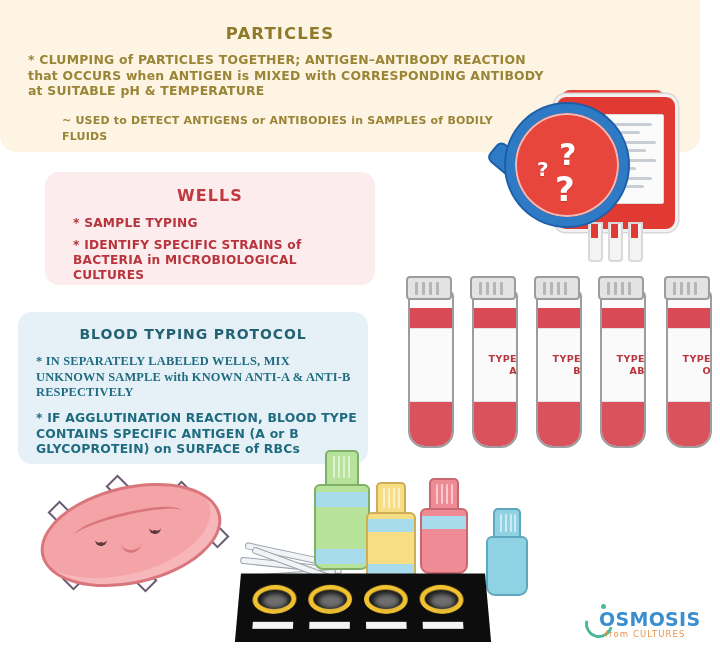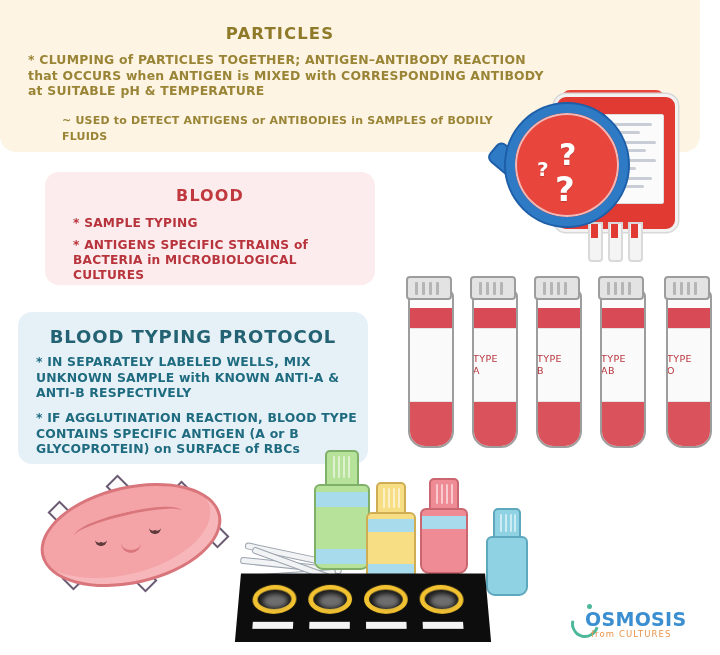--- a/index.html
+++ b/index.html
@@ -22,24 +22,24 @@
   #uses-title{position:absolute;left:0;top:14px;width:330px;text-align:center;
               color:#c0393f;font-weight:bold;font-size:16px;letter-spacing:1.1px;}
   .uses-item{position:absolute;left:28px;color:#b8343c;font-weight:bold;
              font-size:12.2px;line-height:15px;letter-spacing:.25px;width:290px;}
   #uses-i1{top:44px;}
   #uses-i2{top:66px;}
 
   
   #proto-panel{left:18px;top:312px;width:350px;height:152px;background:#e6f1f7;}
   #proto-title{position:absolute;left:0;top:14px;width:350px;text-align:center;
-               color:#236272;font-weight:bold;font-size:18px;letter-spacing:.9px;}
+               color:#236272;font-weight:bold;font-size:14px;letter-spacing:.9px;}
   .proto-item{position:absolute;left:18px;color:#1f6b80;font-weight:bold;
               font-size:12.4px;line-height:15.5px;letter-spacing:.2px;width:322px;}
-  #proto-i1{top:42px;}
+  #proto-i1{top:42px;font-family:Liberation Serif, serif;}
   #proto-i2{top:98px;}
 
   
   #bag-wrap{position:absolute;left:492px;top:86px;width:200px;height:180px;}
   #bag-body{position:absolute;left:62px;top:8px;width:118px;height:132px;
             background:#e03a33;border:3px solid #f2f2f2;border-radius:12px;
             box-shadow:0 0 0 1.5px #d8d8d8;}
   #bag-top{position:absolute;left:70px;top:4px;width:102px;height:18px;
            background:#e8443c;border-radius:8px 8px 2px 2px;}
   #bag-label{position:absolute;left:112px;top:28px;width:58px;height:88px;
@@ -65,22 +65,22 @@
   
   #tubes{position:absolute;left:404px;top:276px;width:312px;height:170px;}
   .tube{position:absolute;top:14px;width:42px;height:154px;background:#fbfbfb;
         border:2px solid #9d9d9d;border-radius:6px 6px 17px 17px;overflow:hidden;}
   .tube-cap{position:absolute;top:0;width:46px;height:24px;background:#e3e3e3;
             border:2px solid #9d9d9d;border-radius:4px;box-sizing:border-box;}
   .cap-ridge{position:absolute;top:4px;width:3px;height:13px;background:#b5b5b5;border-radius:1px;}
   .plasma{position:absolute;left:0;top:16px;width:100%;height:22px;background:#d84a55;}
   .tlabel{position:absolute;left:-1px;top:36px;width:44px;height:72px;background:#fafafa;
           border-top:1px solid #e4e4e4;border-bottom:1px solid #e4e4e4;}
-  .tlabel span{position:absolute;left:0;width:44px;text-align:left;color:#b8343c;
-               font-weight:normal;font-size:9.5px;letter-spacing:.4px;}
+  .tlabel span{position:absolute;left:0;width:44px;text-align:right;color:#b8343c;
+               font-weight:bold;font-size:9.5px;letter-spacing:.4px;}
   .tl-word{top:24px;}
   .tl-type{top:36px;font-size:13px;}
   .cells{position:absolute;left:0;bottom:0;width:100%;height:44px;background:#d9525c;}
 
   
   #rbc{position:absolute;left:25px;top:478px;width:205px;height:108px;}
   #rbc-body{position:absolute;left:14px;top:8px;width:178px;height:92px;
             background:#f4a3a7;border:3px solid #d9767c;border-radius:50%;
             transform:rotate(-13deg);box-shadow:inset -8px -10px 0 -2px #f7b7ba;}
   #rbc-dimple{position:absolute;left:48px;top:34px;width:110px;height:20px;
@@ -112,21 +112,21 @@
   #tray{position:absolute;left:238px;top:572px;width:250px;height:70px;
         background:#0d0d0d;transform:perspective(300px) rotateX(12deg);}
   .well{position:absolute;top:12px;width:44px;height:30px;border-radius:50%;
         border:5px solid #f2c230;background:#2e2e2e;box-sizing:border-box;
         box-shadow:inset 0 0 6px 2px #151515;}
   .well i{position:absolute;left:6px;top:5px;width:24px;height:14px;background:#6e6e6e;
           border-radius:50%;filter:blur(2px);display:block;}
   .wstrip{position:absolute;top:50px;width:40px;height:7px;background:#f4f4f4;}
 
   
-  #logo{position:absolute;left:569px;top:602px;width:112px;height:44px;}
+  #logo{position:absolute;left:583px;top:602px;width:112px;height:44px;}
   #logo-swoosh{position:absolute;left:2px;top:8px;width:22px;height:22px;
                border:3.5px solid #4db89a;border-radius:50%;
                border-right-color:transparent;border-top-color:transparent;
                transform:rotate(-30deg);}
   #logo-dot{position:absolute;left:18px;top:2px;width:5px;height:5px;
             background:#4db89a;border-radius:50%;}
   #logo-word{position:absolute;left:16px;top:6px;color:#3b8fd0;font-weight:bold;
              font-size:19px;letter-spacing:.3px;}
   #logo-sub{position:absolute;left:22px;top:27px;color:#e8944a;font-size:8.5px;
             letter-spacing:1.1px;}
@@ -140,28 +140,28 @@
     <span>~</span>
     <span>USED to DETECT ANTIGENS or ANTIBODIES in SAMPLES of BODILY FLUIDS</span>
   </div>
   <div class="bg-body" id="bg-b1">
     <span>*</span>
     <span>CLUMPING of PARTICLES TOGETHER; ANTIGEN–ANTIBODY REACTION that OCCURS when ANTIGEN is MIXED with CORRESPONDING ANTIBODY at SUITABLE pH &amp; TEMPERATURE</span>
   </div>
 </div>
 
 <div class="panel" id="uses-panel">
-  <div id="uses-title">BLOOD</div>
+  <div id="uses-title">WELLS</div>
   <div class="uses-item" id="uses-i1">
     <span>*</span>
     <span>SAMPLE TYPING</span>
   </div>
   <div class="uses-item" id="uses-i2">
     <span>*</span>
-    <span>ANTIGENS SPECIFIC STRAINS of BACTERIA in MICROBIOLOGICAL CULTURES</span>
+    <span>IDENTIFY SPECIFIC STRAINS of BACTERIA in MICROBIOLOGICAL CULTURES</span>
   </div>
 </div>
 
 <div class="panel" id="proto-panel">
   <div id="proto-title">BLOOD TYPING PROTOCOL</div>
   <div class="proto-item" id="proto-i1">
     <span>*</span>
     <span>IN SEPARATELY LABELED WELLS, MIX UNKNOWN SAMPLE with KNOWN ANTI-A &amp; ANTI-B RESPECTIVELY</span>
   </div>
   <div class="proto-item" id="proto-i2">

